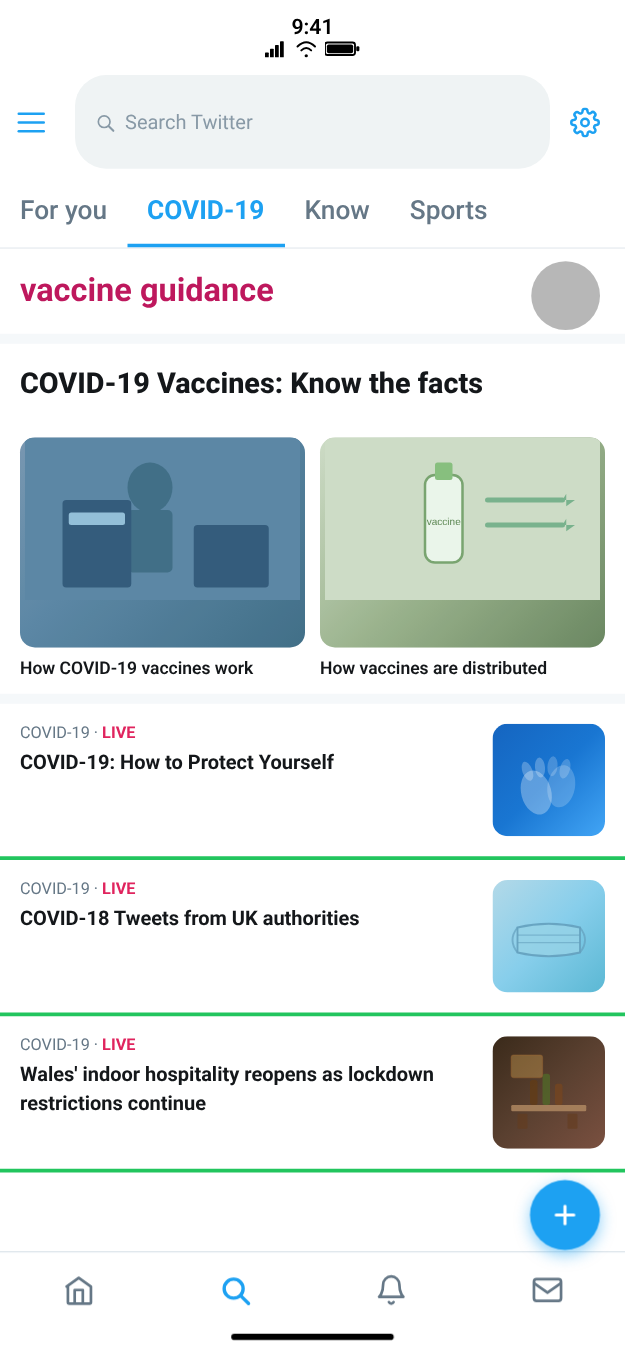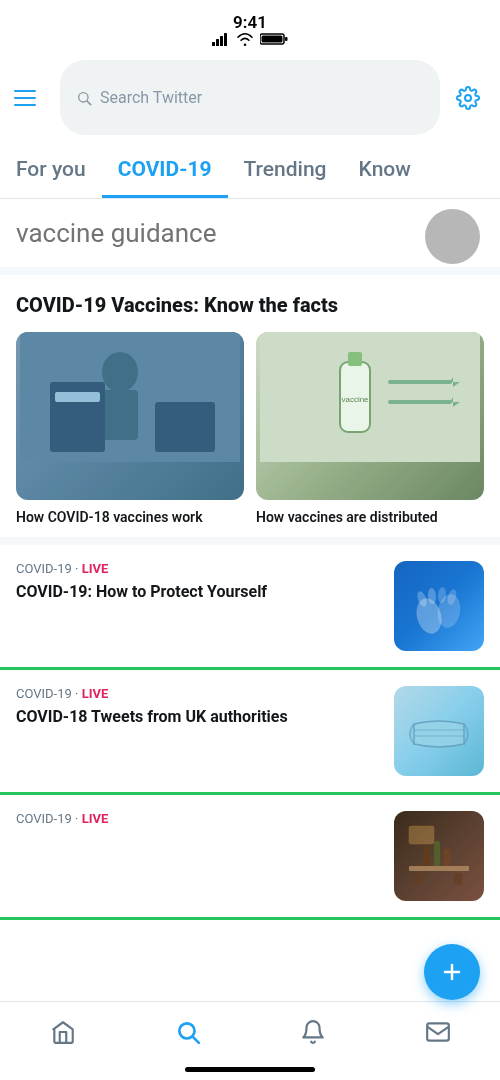--- a/index.html
+++ b/index.html
@@ -104,45 +104,45 @@
     
     .hero-banner {
       background: #fff;
       padding: 18px 16px 16px;
       border-bottom: 8px solid #f5f8fa;
       position: relative;
       overflow: hidden;
     }
     .hero-title {
       font-size: 26px;
-      font-weight: 400;
-      color: #737373;
+      font-weight: 700;
+      color: #be185d;
       line-height: 1.3;
     }
     .hero-circle {
       position: absolute;
       right: 20px;
       top: 10px;
       width: 55px;
       height: 55px;
       background: #999;
       border-radius: 50%;
       opacity: 0.7;
     }
 
     
     .section {
       padding: 18px 16px 10px;
       border-bottom: 8px solid #f5f8fa;
     }
     .section-title {
-      font-size: 20px;
+      font-size: 23px;
       font-weight: 800;
       color: #14171a;
-      margin-bottom: 15px;
+      margin-bottom: 30px;
     }
     .vaccine-grid {
       display: grid;
       grid-template-columns: 1fr 1fr;
       gap: 12px;
     }
     .vaccine-card {
       display: flex;
       flex-direction: column;
       gap: 8px;
@@ -344,22 +344,22 @@
     <svg width="24" height="24" viewBox="0 0 24 24" fill="none">
       <circle cx="12" cy="12" r="3" stroke="#1da1f2" stroke-width="2"></circle>
       <path d="M19.4 15a1.65 1.65 0 00.33 1.82l.06.06a2 2 0 010 2.83 2 2 0 01-2.83 0l-.06-.06a1.65 1.65 0 00-1.82-.33 1.65 1.65 0 00-1 1.51V21a2 2 0 01-4 0v-.09A1.65 1.65 0 009 19.4a1.65 1.65 0 00-1.82.33l-.06.06a2 2 0 01-2.83-2.83l.06-.06A1.65 1.65 0 004.68 15a1.65 1.65 0 00-1.51-1H3a2 2 0 010-4h.09A1.65 1.65 0 004.6 9a1.65 1.65 0 00-.33-1.82l-.06-.06a2 2 0 012.83-2.83l.06.06A1.65 1.65 0 009 4.68a1.65 1.65 0 001-1.51V3a2 2 0 014 0v.09a1.65 1.65 0 001 1.51 1.65 1.65 0 001.82-.33l.06-.06a2 2 0 012.83 2.83l-.06.06A1.65 1.65 0 0019.4 9a1.65 1.65 0 001.51 1H21a2 2 0 010 4h-.09a1.65 1.65 0 00-1.51 1z" stroke="#1da1f2" stroke-width="2"></path>
     </svg>
   </div>
 </div>
 
 <div class="tabs">
   <div class="tab">For you</div>
   <div class="tab active">COVID-19</div>
-  <div class="tab">Trending</div>
   <div class="tab">Know</div>
+  <div class="tab">Sports</div>
 </div>
 
 <div class="content-area">
 
   <div class="hero-banner">
     <div class="hero-title">vaccine guidance</div>
     <div class="hero-circle"></div>
   </div>
 
   <div class="section">
@@ -373,21 +373,21 @@
             <rect width="220" height="130" fill="#4a7a9b"></rect>
 
             <ellipse cx="100" cy="40" rx="18" ry="20" fill="#2c5f7a"></ellipse>
             <rect x="82" y="58" width="36" height="50" rx="4" fill="#2c5f7a"></rect>
 
             <rect x="30" y="50" width="55" height="70" rx="3" fill="#1e4a6e"></rect>
             <rect x="35" y="60" width="45" height="10" rx="2" fill="#87b8d4"></rect>
             <rect x="135" y="70" width="60" height="50" rx="3" fill="#1e4a6e"></rect>
           </svg>
         </div>
-        <div class="vaccine-label">How COVID-18 vaccines work</div>
+        <div class="vaccine-label">How COVID-19 vaccines work</div>
       </div>
 
       <div class="vaccine-card">
         <div class="vaccine-img vaccine-img-vial">
           
           <svg width="100%" height="130" viewBox="0 0 220 130">
             <rect width="220" height="130" fill="#c8d8c0"></rect>
 
             <rect x="80" y="30" width="30" height="70" rx="8" fill="#e8f4e8" stroke="#6a9a60" stroke-width="2"></rect>
             <rect x="88" y="20" width="14" height="14" rx="2" fill="#7ab870"></rect>
@@ -450,20 +450,21 @@
           </svg>
         </div>
       </div>
     </div>
 
     <div class="live-card">
       <div class="live-card-content">
         <div class="live-card-meta">
           <span>COVID-19</span> · <span class="live-tag">LIVE</span>
         </div>
+        <div class="live-card-title">Wales' indoor hospitality reopens as lockdown restrictions continue</div>
       </div>
       <div class="live-card-thumb">
         <div class="thumb-pub">
           <svg width="70" height="70" viewBox="0 0 70 70">
 
             <rect x="5" y="45" width="60" height="5" rx="1" fill="rgba(180,140,100,0.8)"></rect>
 
             <rect x="20" y="25" width="6" height="20" rx="2" fill="rgba(100,60,20,0.7)"></rect>
             <rect x="30" y="20" width="6" height="25" rx="2" fill="rgba(80,110,40,0.7)"></rect>
             <rect x="40" y="28" width="6" height="17" rx="2" fill="rgba(120,70,30,0.7)"></rect>

